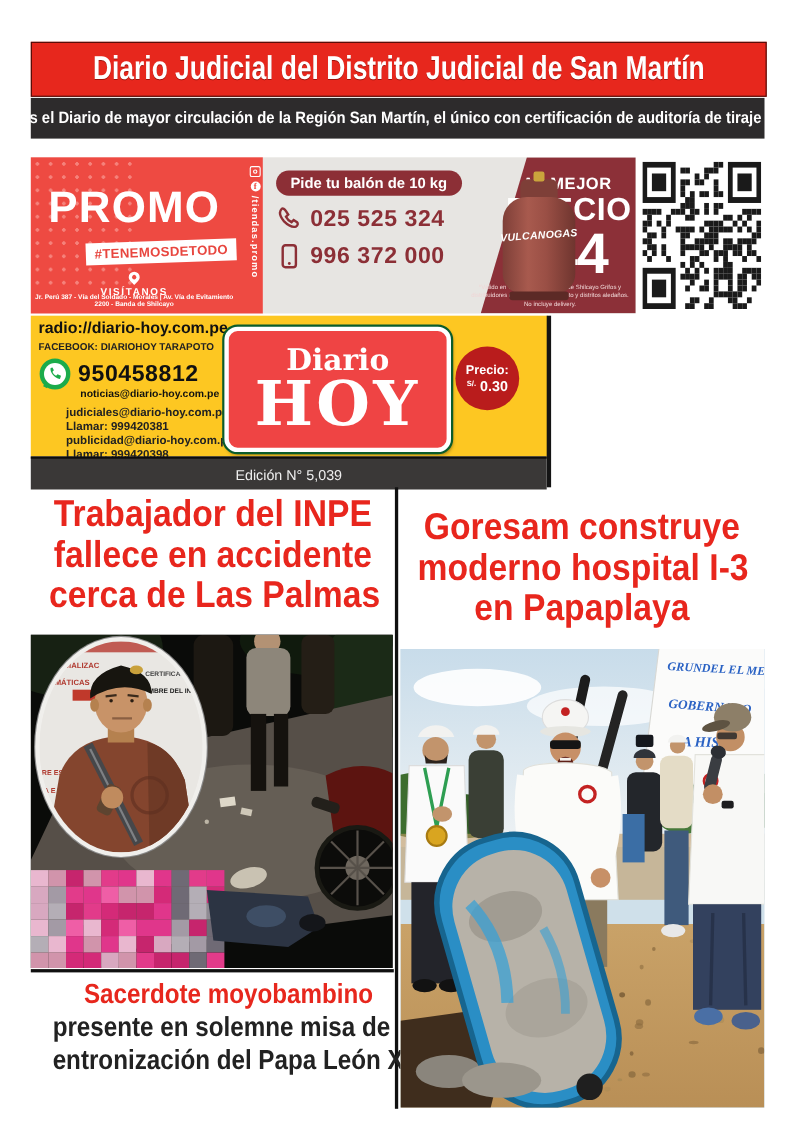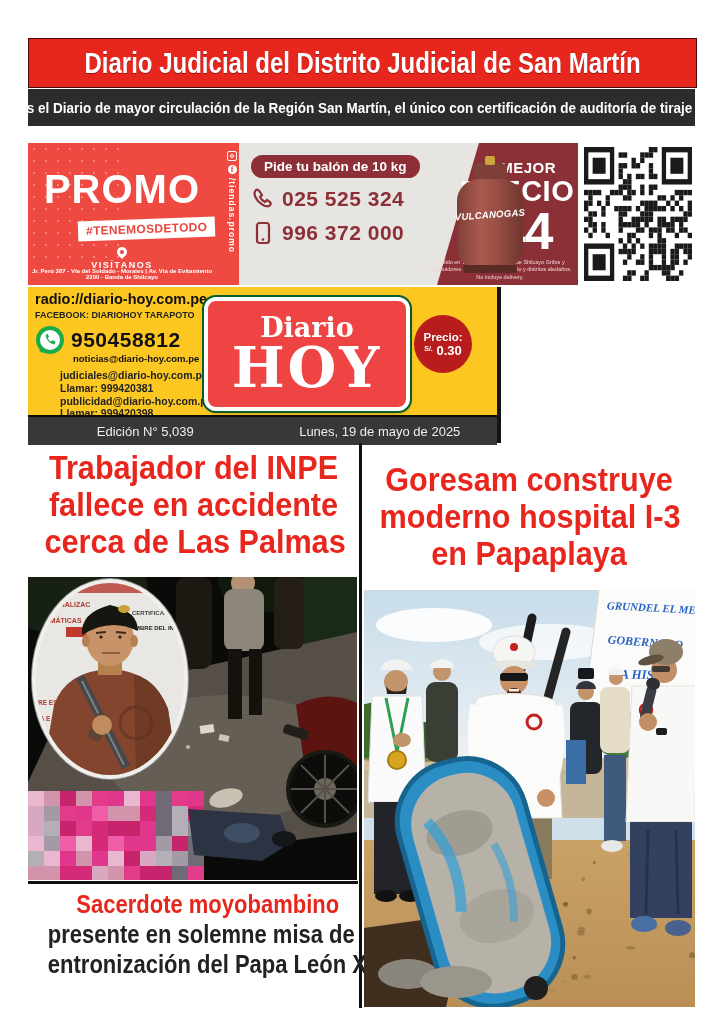--- a/index.html
+++ b/index.html
@@ -417,21 +417,20 @@
       <div class="l1">Precio:</div>
       <div class="l2"><span class="cur">S/.</span> <span>0.30</span></div>
     </div>
   </div>
 
   <div class="abs divider-v"></div>
 
 
   <div class="abs edition-bar">
     <span class="e">Edición N° 5,039</span>
-    <span class="e">Lunes, 19 de mayo de 2025</span>
   </div>
 
   <div class="abs headline hl-left">
     <div class="line">Trabajador del INPE</div>
     <div class="line">fallece en accidente</div>
     <div class="line">cerca de Las Palmas</div>
   </div>
   <div class="abs headline hl-right">
     <div class="line">Goresam construye</div>
     <div class="line">moderno hospital I-3</div>

